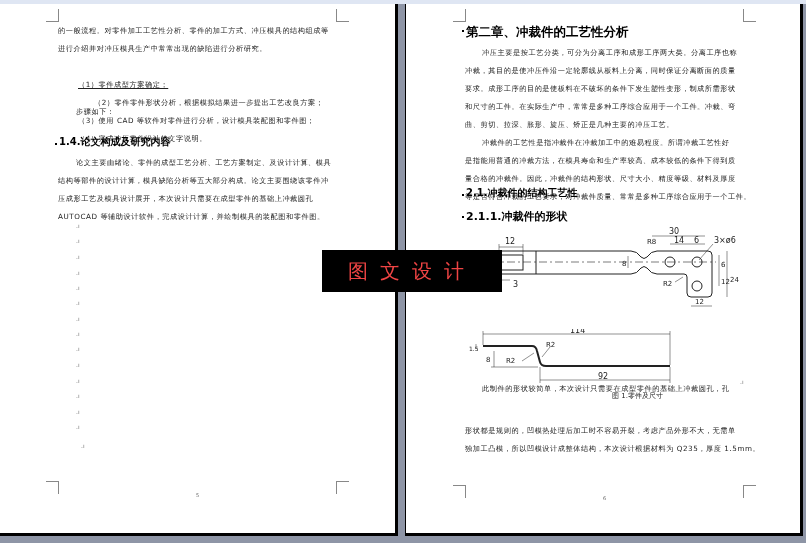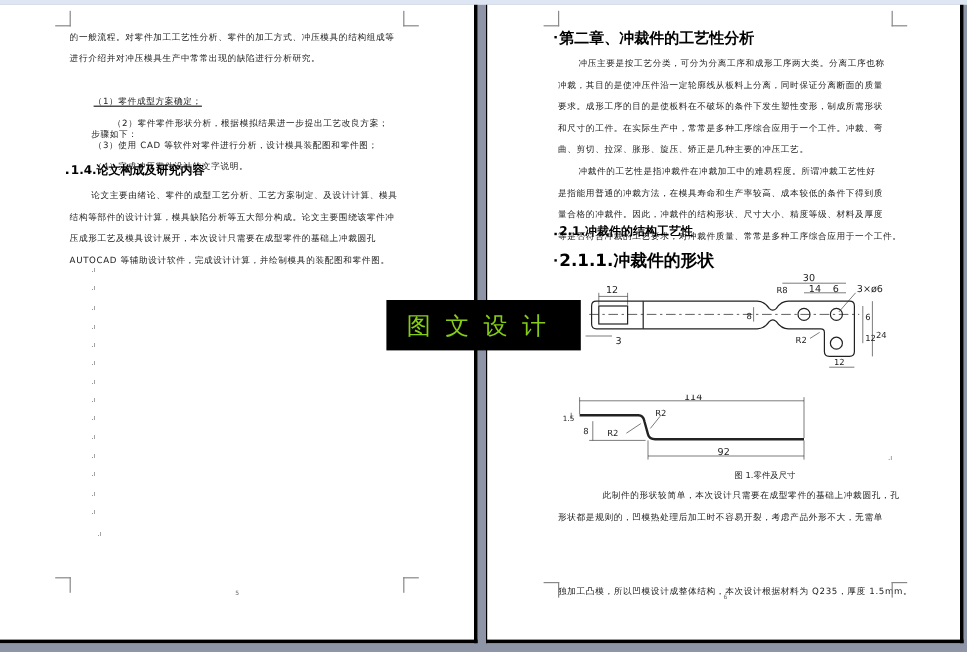--- a/index.html
+++ b/index.html
@@ -9,25 +9,25 @@
   .page.left{left:0;width:398px;height:532px;border-right:3px solid #000;border-bottom:3px solid #000;text-align:right;}
   .page.right{left:405px;width:398px;height:532px;border-left:1px solid #000;border-right:3px solid #000;border-bottom:3px solid #000;}
   .crop{position:absolute;width:12px;height:12px;border-color:#888;border-style:solid;border-width:0;}
   .crop.tl{border-right-width:1px;border-bottom-width:1px;}
   .crop.tr{border-left-width:1px;border-bottom-width:1px;}
   .crop.bl{border-right-width:1px;border-top-width:1px;}
   .crop.br{border-left-width:1px;border-top-width:1px;}
   .line{position:absolute;font-size:7.2px;color:#222;white-space:nowrap;letter-spacing:0.55px;}
   .h1{position:absolute;font-size:12.5px;font-weight:bold;color:#000;white-space:nowrap;font-family:"DejaVu Sans",sans-serif;}
   .h2{position:absolute;font-size:10px;font-weight:bold;color:#000;white-space:nowrap;}
-  .h3{position:absolute;font-size:14px;font-weight:bold;color:#000;white-space:nowrap;}
+  .h3{position:absolute;font-size:11px;font-weight:bold;color:#000;white-space:nowrap;}
   .mark{position:absolute;font-size:6px;color:#777;}
   .pnum{position:absolute;font-size:5px;color:#666;}
   .bullet{position:absolute;width:2px;height:2px;background:#000;}
-  .watermark{position:absolute;left:322px;top:250px;width:162px;height:42px;background:#000;color:#84cc16;font-family:"DejaVu Serif",serif;font-size:20px;display:flex;align-items:center;justify-content:center;letter-spacing:12px;}
+  .watermark{position:absolute;left:322px;top:250px;width:180px;height:42px;background:#000;color:#ef4444;font-family:"DejaVu Serif",serif;font-size:20px;display:flex;align-items:center;justify-content:center;letter-spacing:12px;}
   .caption{position:absolute;font-size:7px;color:#222;white-space:nowrap;padding-left:40px;}
   svg text{font-family:"DejaVu Sans",sans-serif;}
 </style>
 </head>
 <body>
 
 <div class="topstrip"></div>
 
 <div class="page left">
   <div class="crop tl" style="left:46px;top:5px;"></div>
@@ -161,22 +161,22 @@
       <text x="3" y="22" font-size="6">1.5</text>
       <text x="20" y="33" font-size="7">8</text>
       <text x="40" y="34" font-size="7">R2</text>
       <text x="80" y="18" font-size="7">R2</text>
     </g>
   </svg>
 
   <div class="caption" style="left:166px;top:387px;">图 1.零件及尺寸</div>
   <div class="mark" style="left:334px;top:374px;">.ı</div>
 
-  <div class="line" style="left:76px;top:404px;margin-left:20px;">此制件的形状较简单，本次设计只需要在成型零件的基础上冲裁圆孔，孔</div>
+  <div class="line" style="left:76px;top:380px;">此制件的形状较简单，本次设计只需要在成型零件的基础上冲裁圆孔，孔</div>
   <div class="line" style="left:59px;top:422px;">形状都是规则的，凹模热处理后加工时不容易开裂，考虑产品外形不大，无需单</div>
-  <div class="line" style="left:59px;top:440px;margin-top:44px;">独加工凸模，所以凹模设计成整体结构，本次设计根据材料为 Q235，厚度 1.5mm。</div>
+  <div class="line" style="left:59px;top:440px;">独加工凸模，所以凹模设计成整体结构，本次设计根据材料为 Q235，厚度 1.5mm。</div>
 
   <div class="crop bl" style="left:47px;top:481px;"></div>
   <div class="crop br" style="left:337px;top:481px;"></div>
   <div class="pnum" style="left:197px;top:491px;">6</div>
 </div>
 
 <div class="watermark">图文设计</div>
 
 </body></html>

